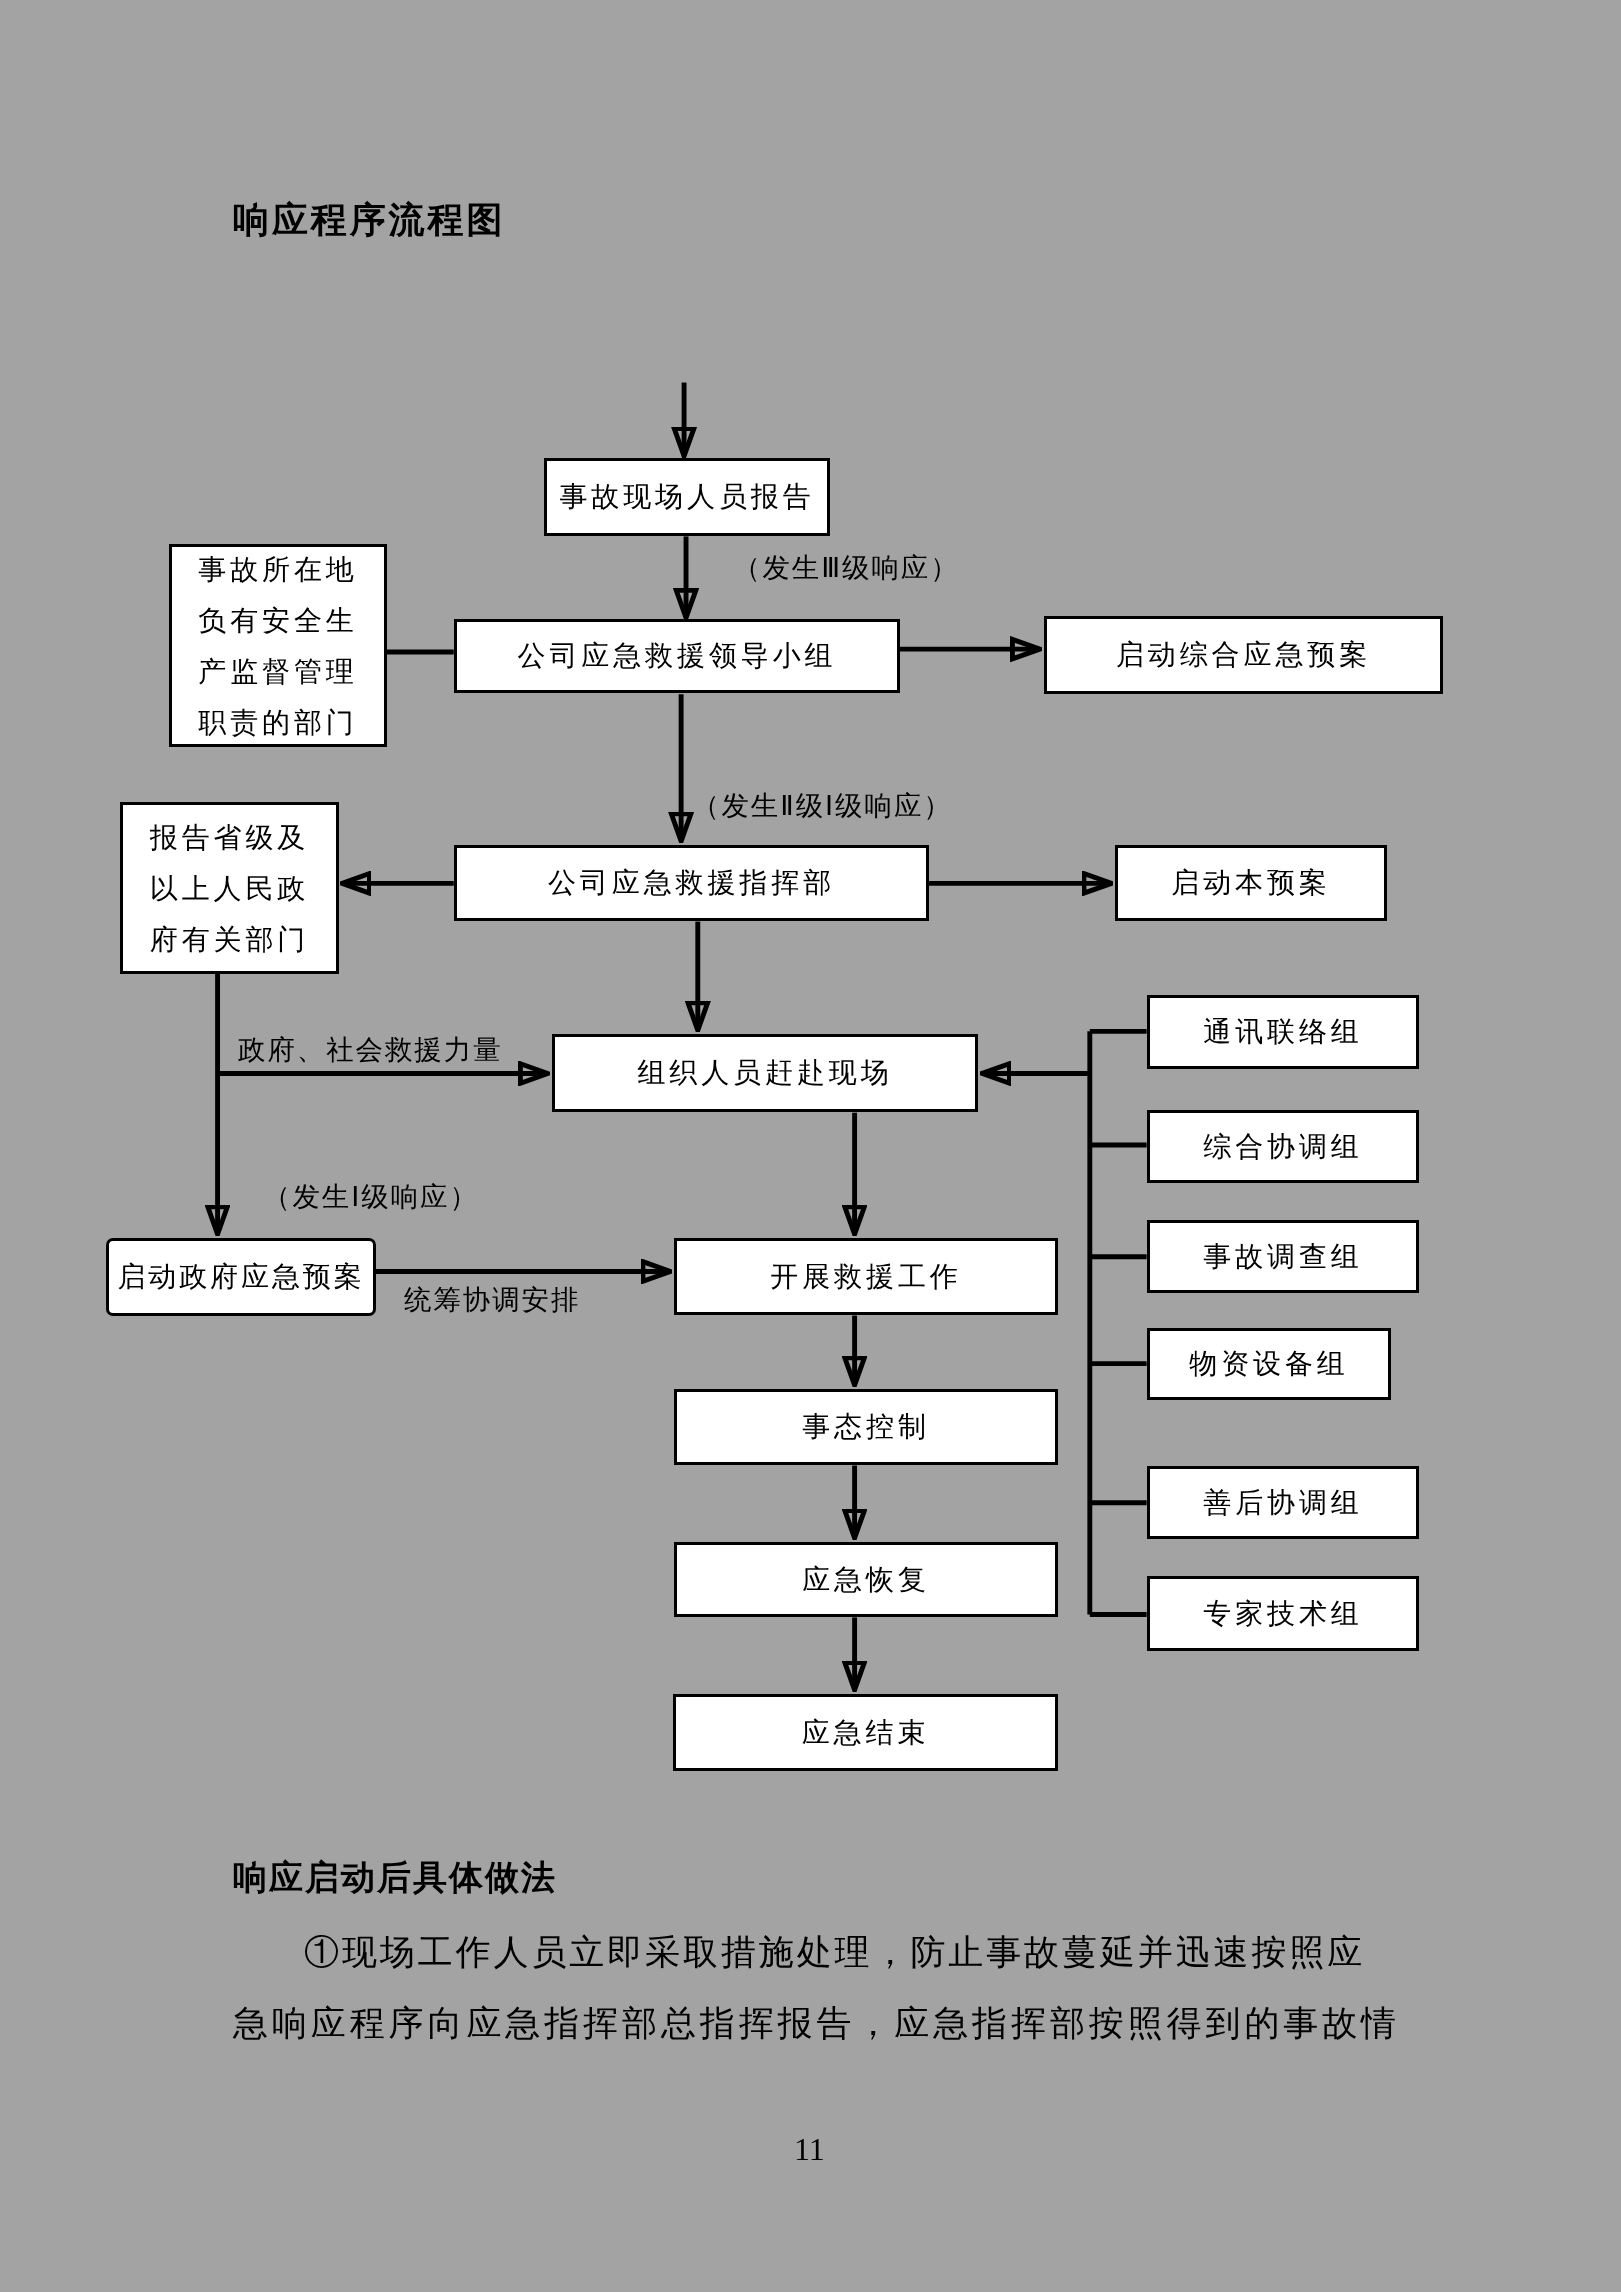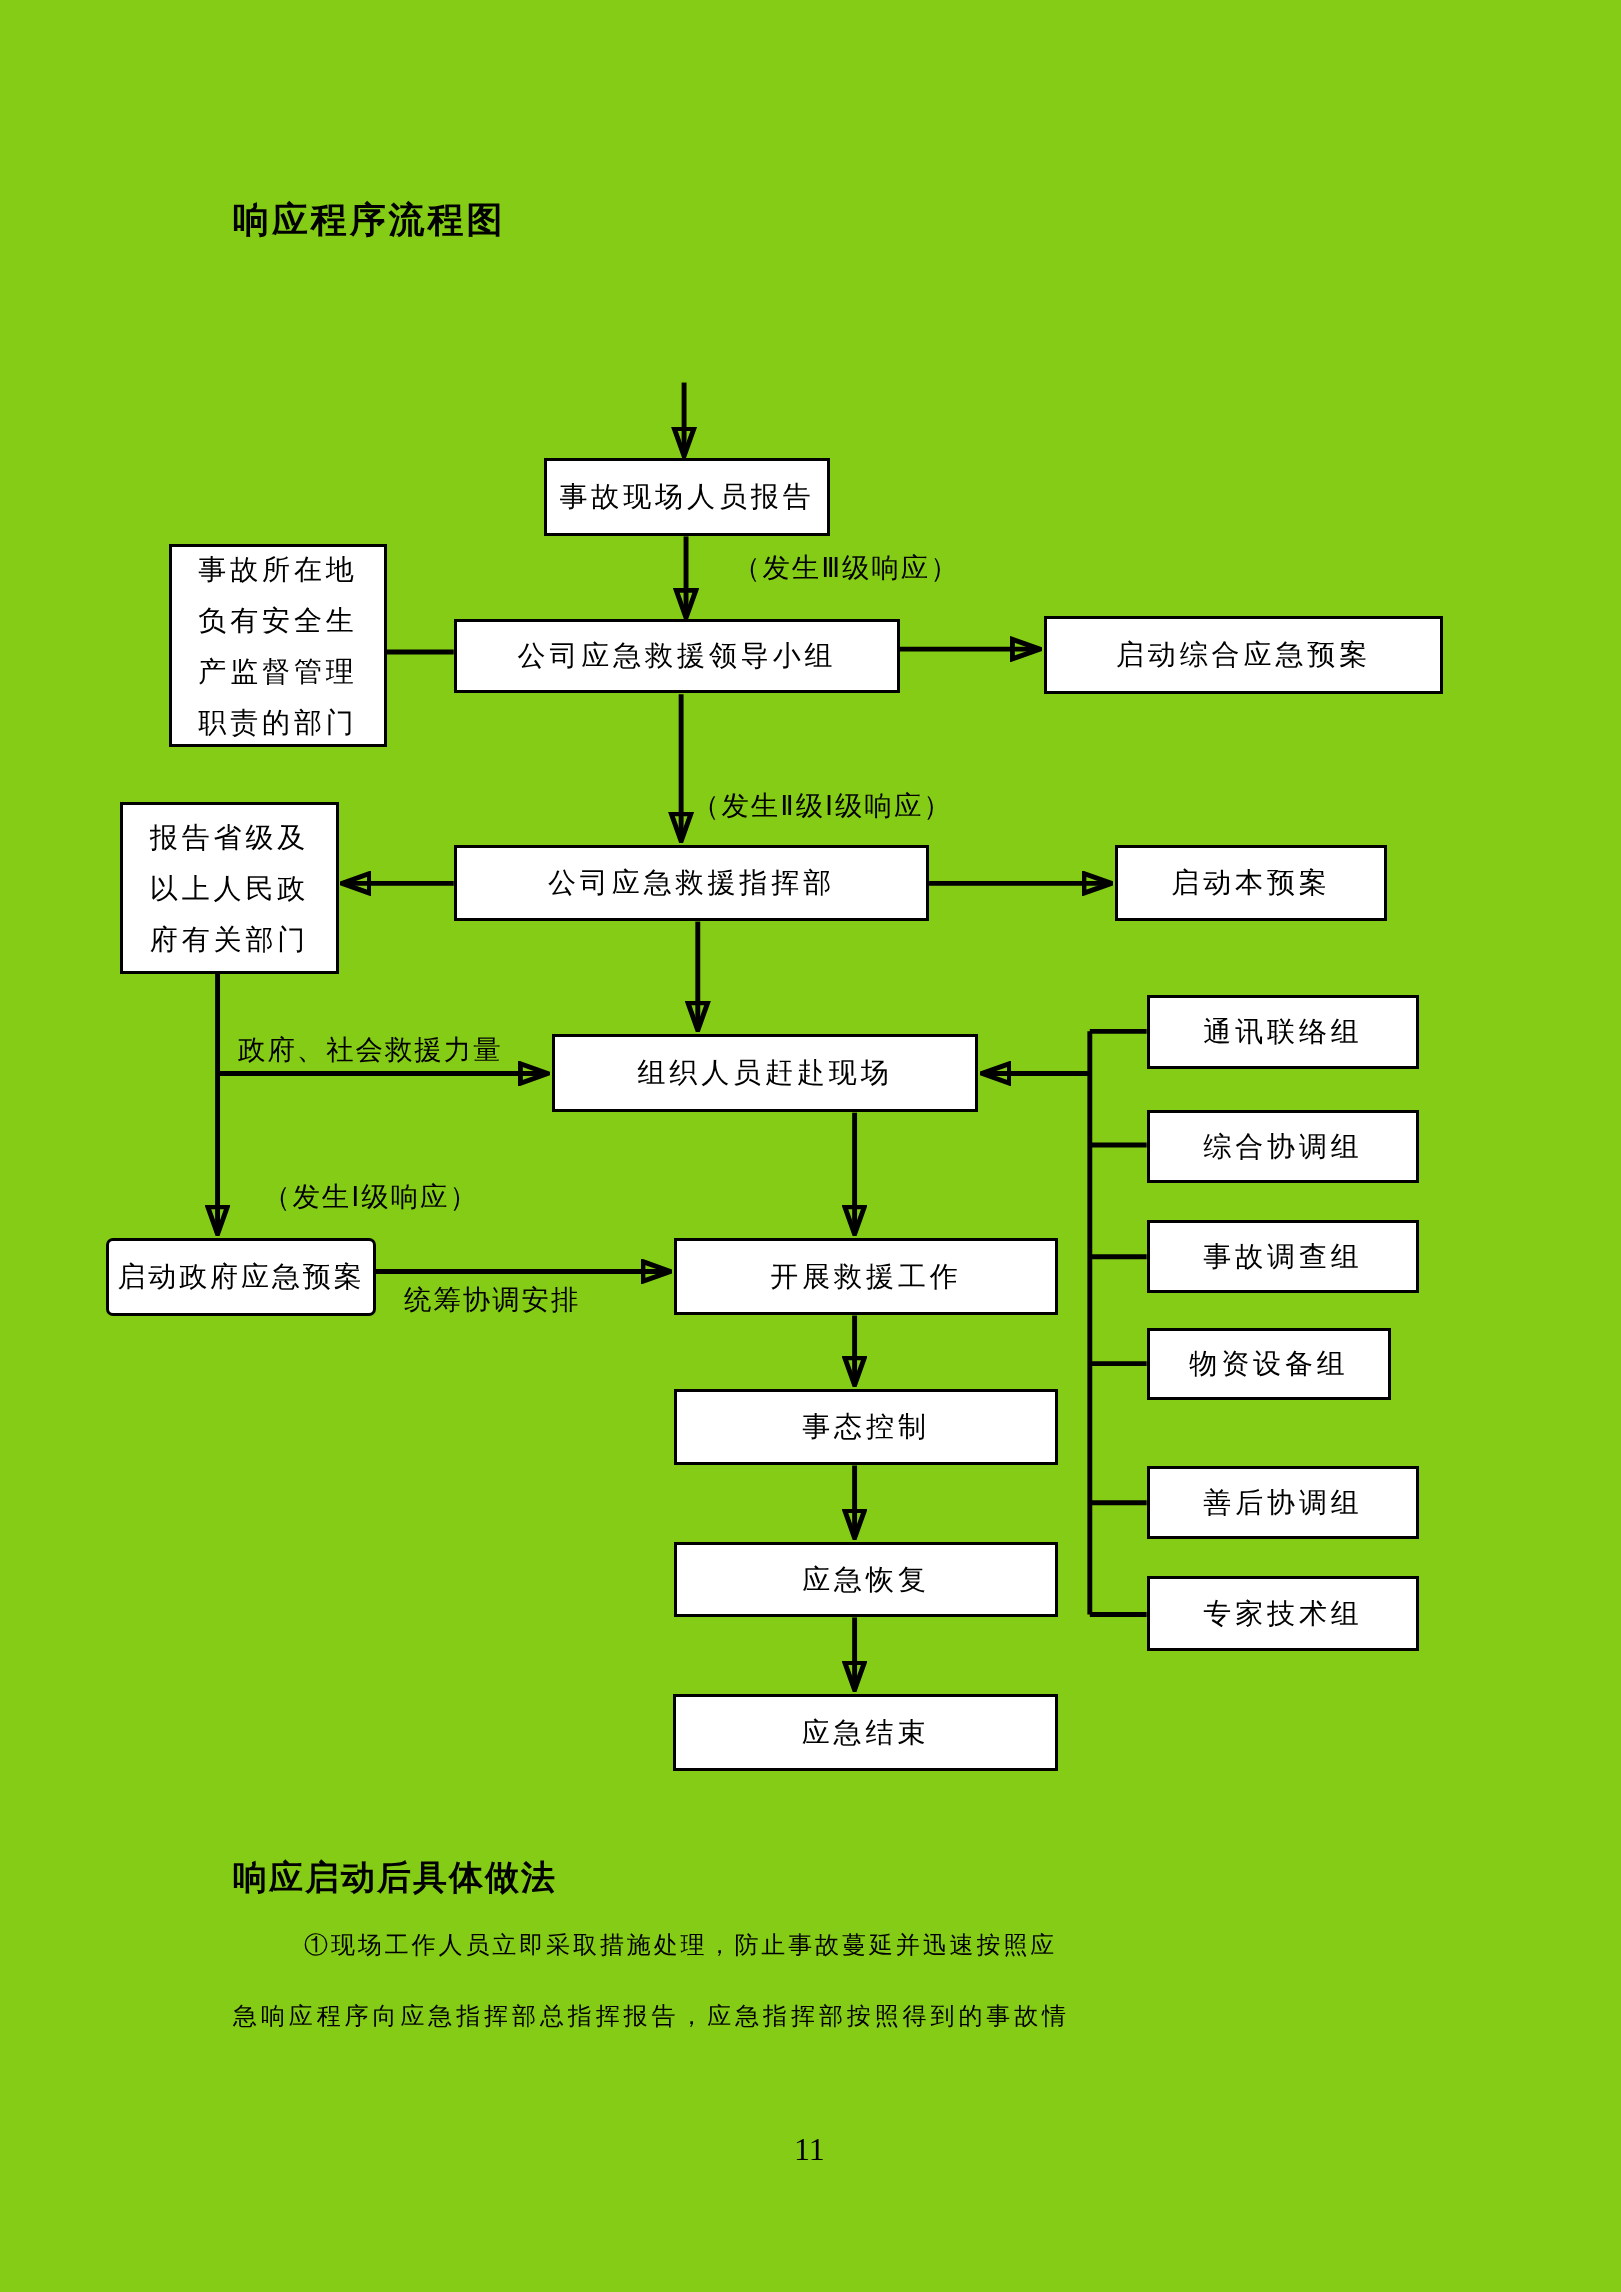--- a/index.html
+++ b/index.html
@@ -1,19 +1,19 @@
 <!DOCTYPE html>
 <html><head>
 <meta charset="utf-8">
 <style>
   html,body{margin:0;padding:0;background:#ffffff;}
   .page{
     position:relative;
     width:1621px;height:2293px;
-    background:#84cc16;
+    background:#a3a3a3;
     font-family:"Liberation Serif", serif;
     color:#000;
     overflow:hidden;
   }
   .doc-title{
     position:absolute;left:233px;top:196px;
     font-family:"Liberation Sans", sans-serif;
     font-weight:bold;font-size:36px;letter-spacing:2.9px;
   }
   .box{
@@ -38,21 +38,21 @@
     white-space:nowrap;
   }
   .section-heading{
     position:absolute;left:233px;top:1855px;
     font-family:"Liberation Sans", sans-serif;
     font-weight:bold;font-size:34px;letter-spacing:2px;
   }
   .para-line{
     position:absolute;
     font-family:"Liberation Serif", serif;
-    font-size:24px;color:#000;white-space:nowrap;
+    font-size:35px;color:#000;white-space:nowrap;
   }
   .para-line.l1{left:304px;top:1929px;letter-spacing:2.9px;}
   .para-line.l2{left:233px;top:2000px;letter-spacing:3.9px;}
   .page-number{
     position:absolute;left:794px;top:2131px;
     font-family:"Liberation Serif", serif;
     font-size:32px;
   }
   svg.connectors{position:absolute;left:0;top:0;}
   svg.connectors line, svg.connectors path{stroke:#000;stroke-width:5;fill:none;}

